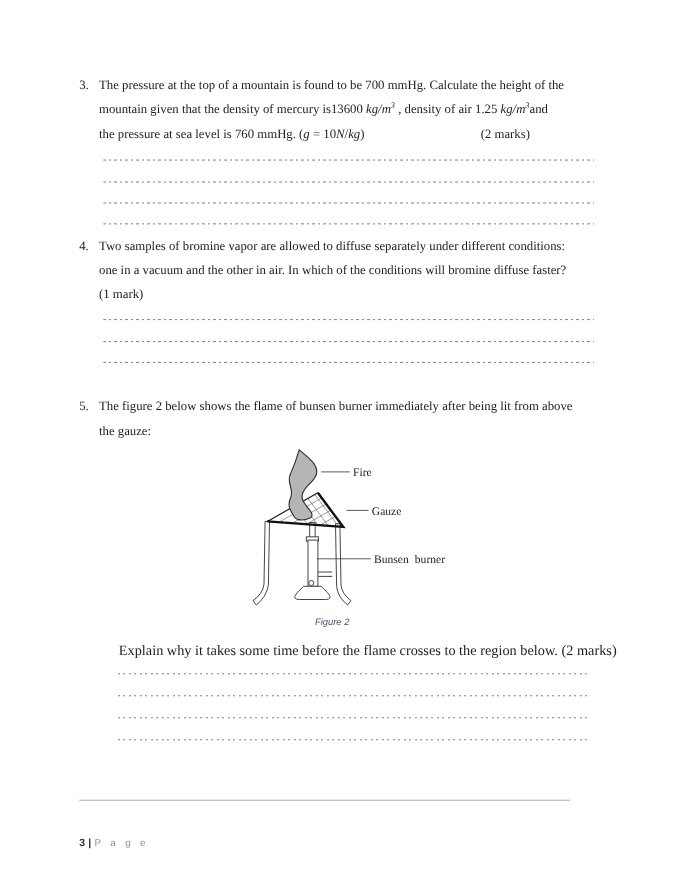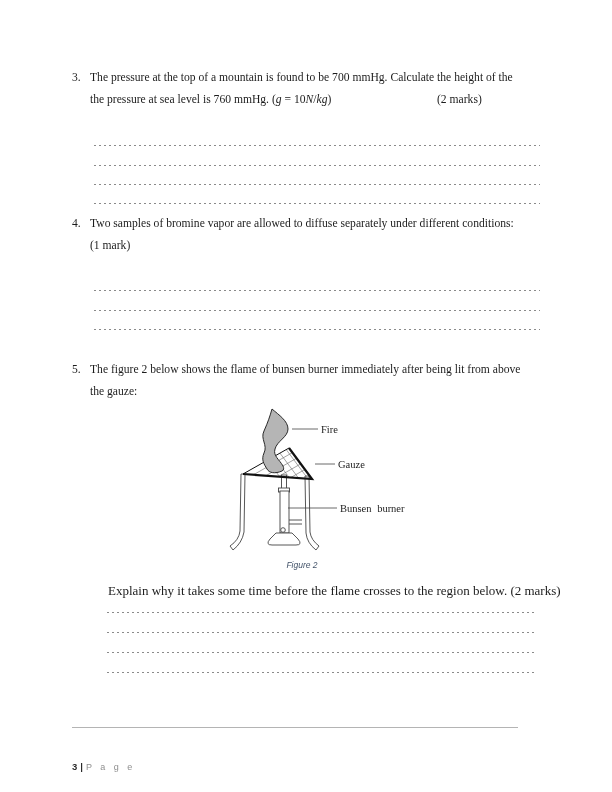--- a/index.html
+++ b/index.html
@@ -45,35 +45,37 @@
 </style>
 </head>
 <body>
 
 <div class="page">
 
   <div class="q" id="q3">
     <div class="qnum">3.</div>
     <div class="qbody">
       <div class="qline"><span>The pressure at the top of a mountain is found to be 700 mmHg. Calculate the height of the</span></div>
+      <div class="qline"><span>mountain given that the density of mercury is13600 </span><span class="mi">kg/m</span><sup class="mi">3</sup><span> , density of air 1.25 </span><span class="mi">kg/m</span><sup class="mi">3</sup><span>and</span></div>
       <div class="qline"><span>the pressure at sea level is 760 mmHg. (</span><span class="mi">g</span><span> = 10</span><span class="mi">N</span><span>/</span><span class="mi">kg</span><span>)</span><span class="marks">(2 marks)</span></div>
     </div>
   </div>
 
   <div class="answers answers-a" id="q3-answers">
     <div class="dots"></div>
     <div class="dots"></div>
     <div class="dots"></div>
     <div class="dots"></div>
   </div>
 
   <div class="q" id="q4">
     <div class="qnum">4.</div>
     <div class="qbody">
       <div class="qline"><span>Two samples of bromine vapor are allowed to diffuse separately under different conditions:</span></div>
+      <div class="qline"><span>one in a vacuum and the other in air. In which of the conditions will bromine diffuse faster?</span></div>
       <div class="qline"><span>(1 mark)</span></div>
     </div>
   </div>
 
   <div class="answers answers-a" id="q4-answers">
     <div class="dots"></div>
     <div class="dots"></div>
     <div class="dots"></div>
   </div>
 

